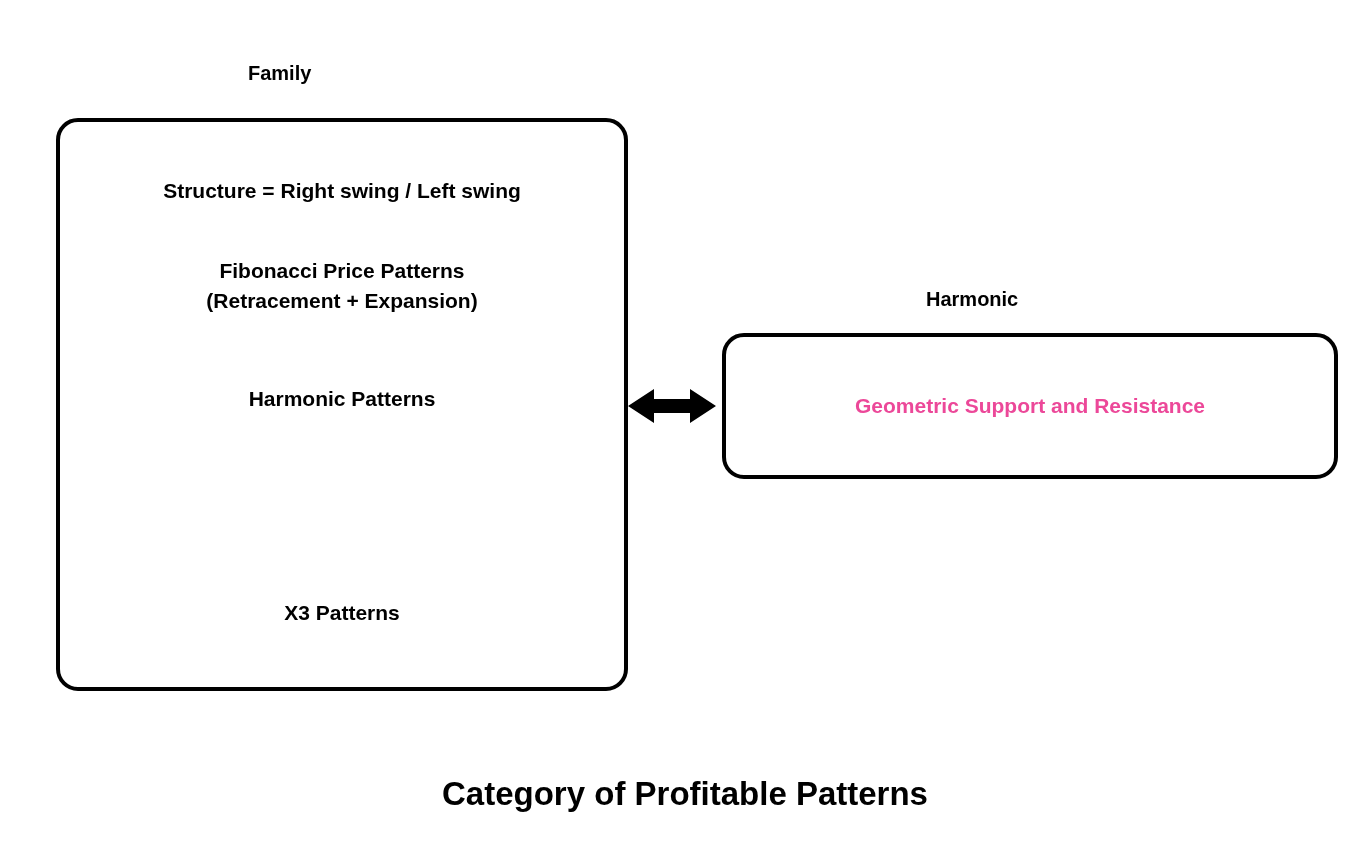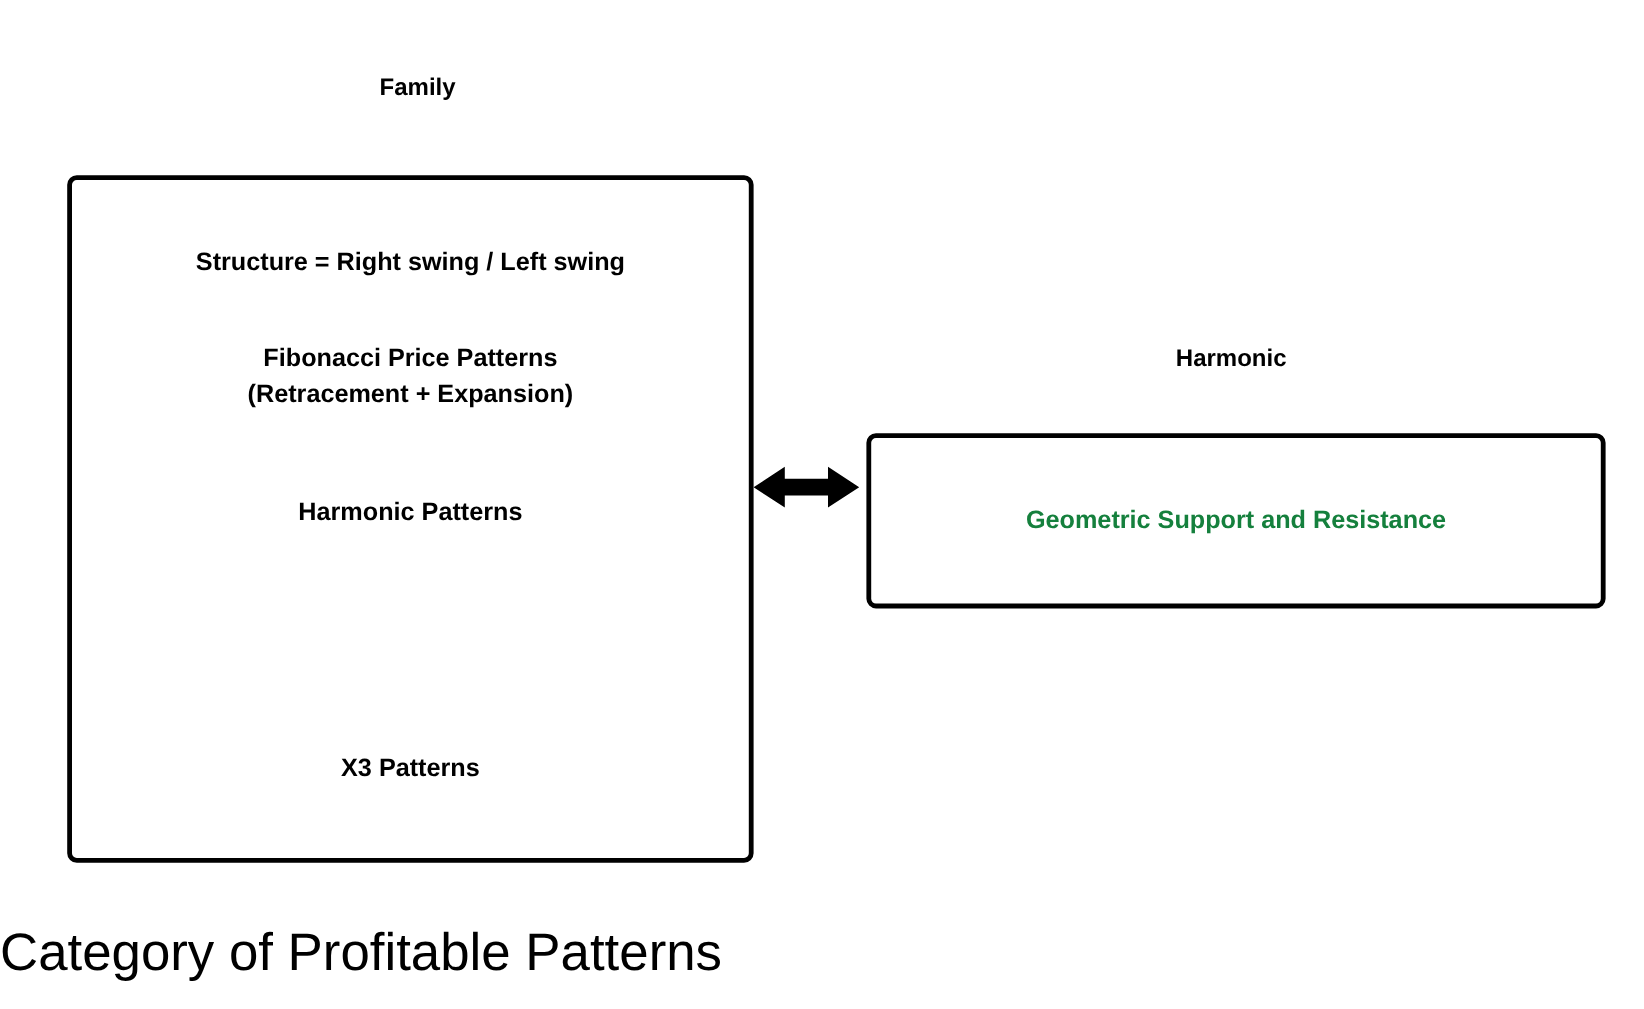--- a/index.html
+++ b/index.html
@@ -19,42 +19,41 @@
     overflow: hidden;
   }
 
   
   .group-label {
     position: absolute;
     font-weight: bold;
     font-size: 20px;
     line-height: 24px;
     white-space: nowrap;
-    text-align: center;
+    text-align: left;
     color: #000000;
   }
   #family-label {
     left: 248px;
     top: 61px;
     width: 200px;
   }
   #relative-label {
     left: 926px;
     top: 287px;
     width: 200px;
   }
 
   
   .node-box {
     position: absolute;
     box-sizing: border-box;
     background: #ffffff;
     border: 4px solid #000000;
-    border-radius: 8px;
-    margin-top: 28px;
+    border-radius: 22px;
   }
   #family-box {
     left: 56px;
     top: 118px;
     width: 572px;
     height: 573px;
   }
   #relative-box {
     left: 722px;
     top: 333px;
@@ -85,40 +84,41 @@
     position: absolute;
     left: 0;
     top: 0;
     width: 100%;
     height: 100%;
     display: flex;
     align-items: center;
     justify-content: center;
     font-weight: bold;
     font-size: 21px;
-    color: #15803d;
+    color: #ec4899;
   }
 
   
   #connector {
     position: absolute;
     left: 628px;
     top: 386px;
     width: 88px;
     height: 40px;
   }
 
   
   #caption {
     position: absolute;
     left: 0;
     top: 772px;
     width: 1370px;
-    font-weight: normal;
-    font-size: 44px;
+    text-align: center;
+    font-weight: bold;
+    font-size: 33px;
     line-height: 44px;
     letter-spacing: 0px;
     color: #000000;
   }
 </style>
 </head>
 <body>
 
 <div id="canvas">
 

